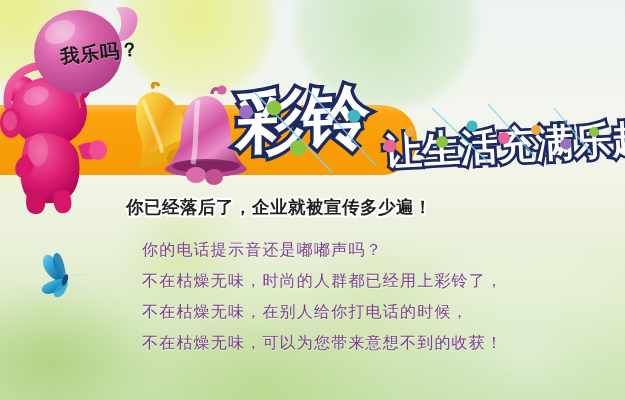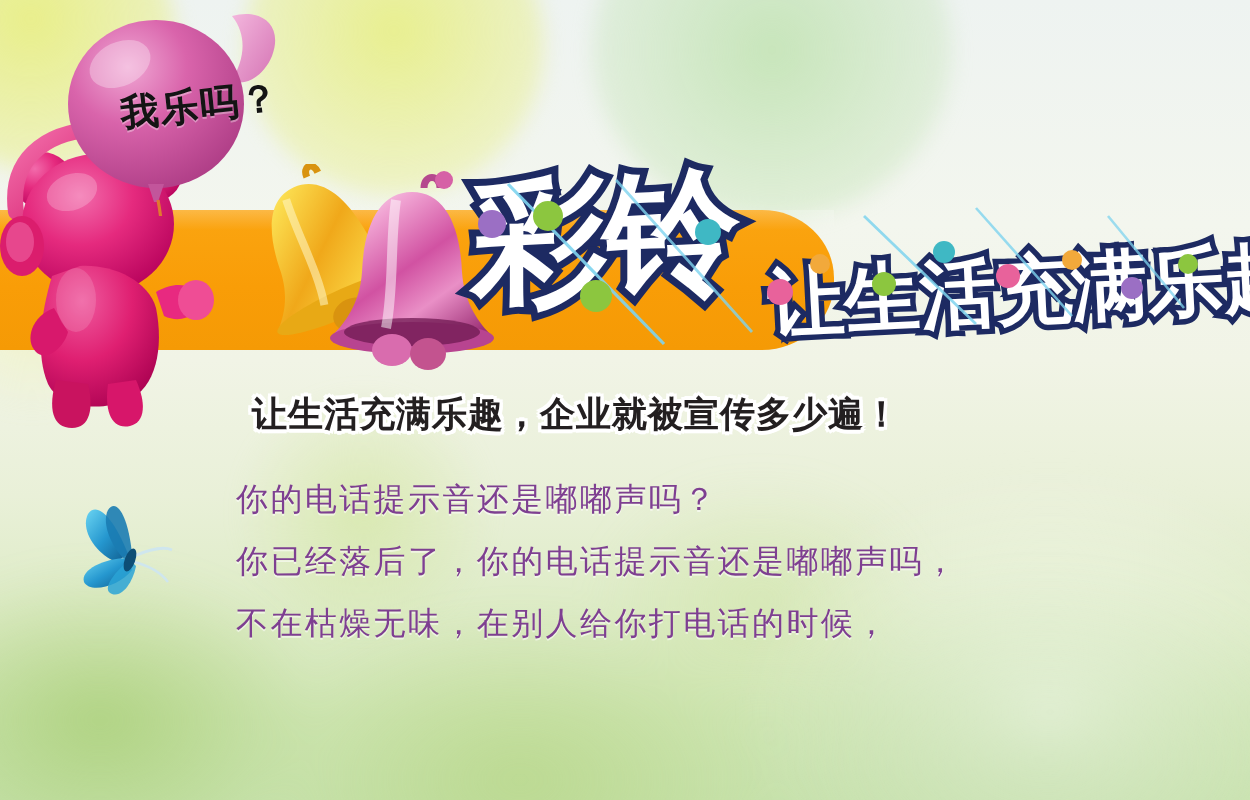--- a/index.html
+++ b/index.html
@@ -142,21 +142,21 @@
     white-space: nowrap;
     text-shadow:
       -1.6px -1.6px 0 #ffffff,  1.6px -1.6px 0 #ffffff,
       -1.6px  1.6px 0 #ffffff,  1.6px  1.6px 0 #ffffff,
        0 -1.8px 0 #ffffff, 0 1.8px 0 #ffffff,
       -1.8px 0 0 #ffffff, 1.8px 0 0 #ffffff;
   }
 
   
   .body-lines {
-    position: absolute; left: 118px; top: 234px;
+    position: absolute; left: 142px; top: 234px;
     width: 470px;
   }
   .body-line {
     font-family: "DejaVu Sans", sans-serif;
     font-size: 16px;
     font-weight: 400;
     color: #7e3f91;
     letter-spacing: 1.2px;
     line-height: 31px;
     white-space: nowrap;
@@ -327,21 +327,22 @@
       <circle cx="174" cy="46" r="5" fill="#f2a93b"></circle>
       <circle cx="206" cy="56" r="6" fill="#8cc63f"></circle>
       <circle cx="236" cy="40" r="5.5" fill="#3fb8c4"></circle>
       <circle cx="268" cy="52" r="6" fill="#e8629b"></circle>
       <circle cx="300" cy="44" r="5" fill="#f2a93b"></circle>
       <circle cx="330" cy="58" r="5.5" fill="#9b6fc4"></circle>
       <circle cx="358" cy="46" r="5" fill="#8cc63f"></circle>
     </svg>
   </div>
 
-  <div class="headline">让生活充满乐趣，企业就被宣传多少遍！</div>
+  <div class="headline">你已经落后了，企业就被宣传多少遍！</div>
 
   <div class="body-lines">
     <div class="body-line">你的电话提示音还是嘟嘟声吗？</div>
-    <div class="body-line">你已经落后了，你的电话提示音还是嘟嘟声吗，</div>
+    <div class="body-line">不在枯燥无味，时尚的人群都已经用上彩铃了，</div>
     <div class="body-line">不在枯燥无味，在别人给你打电话的时候，</div>
+    <div class="body-line">不在枯燥无味，可以为您带来意想不到的收获！</div>
   </div>
 
 </div>
 
 </body></html>

